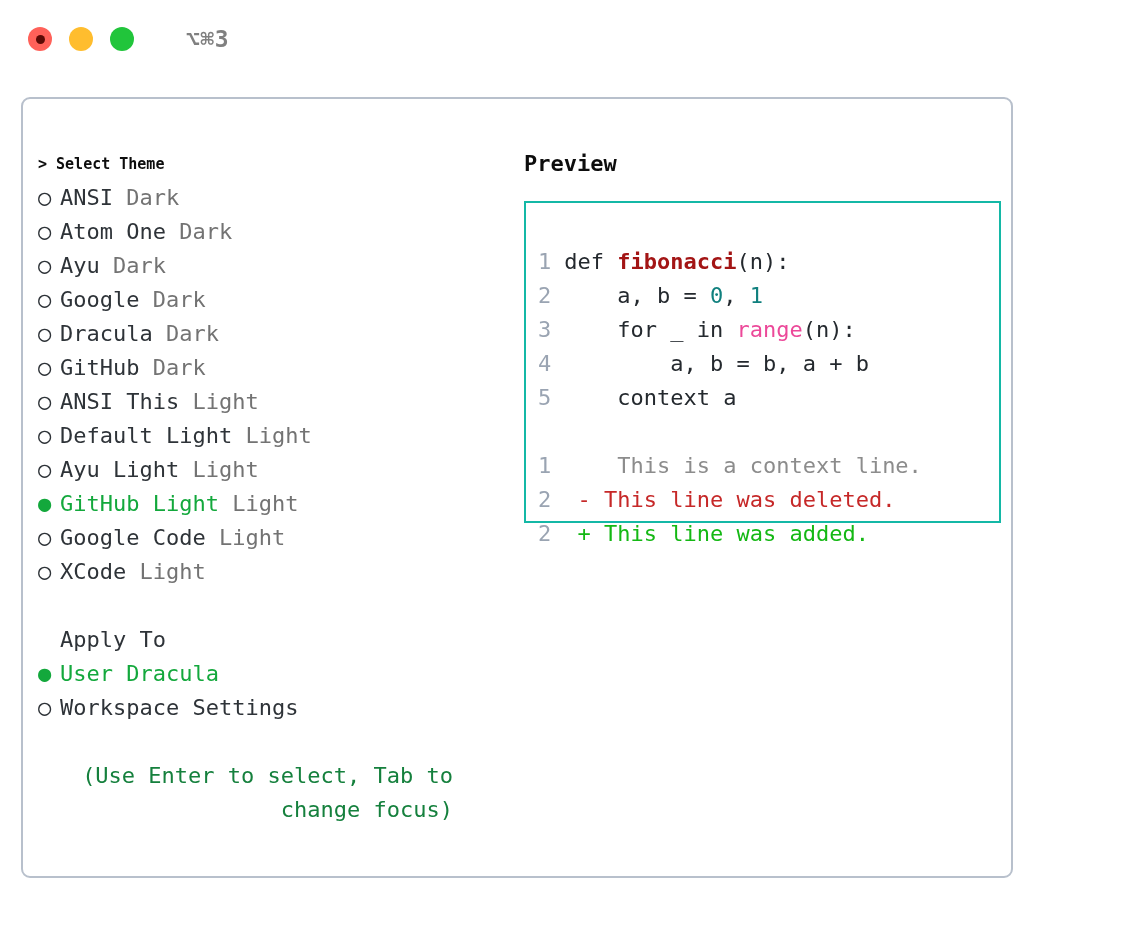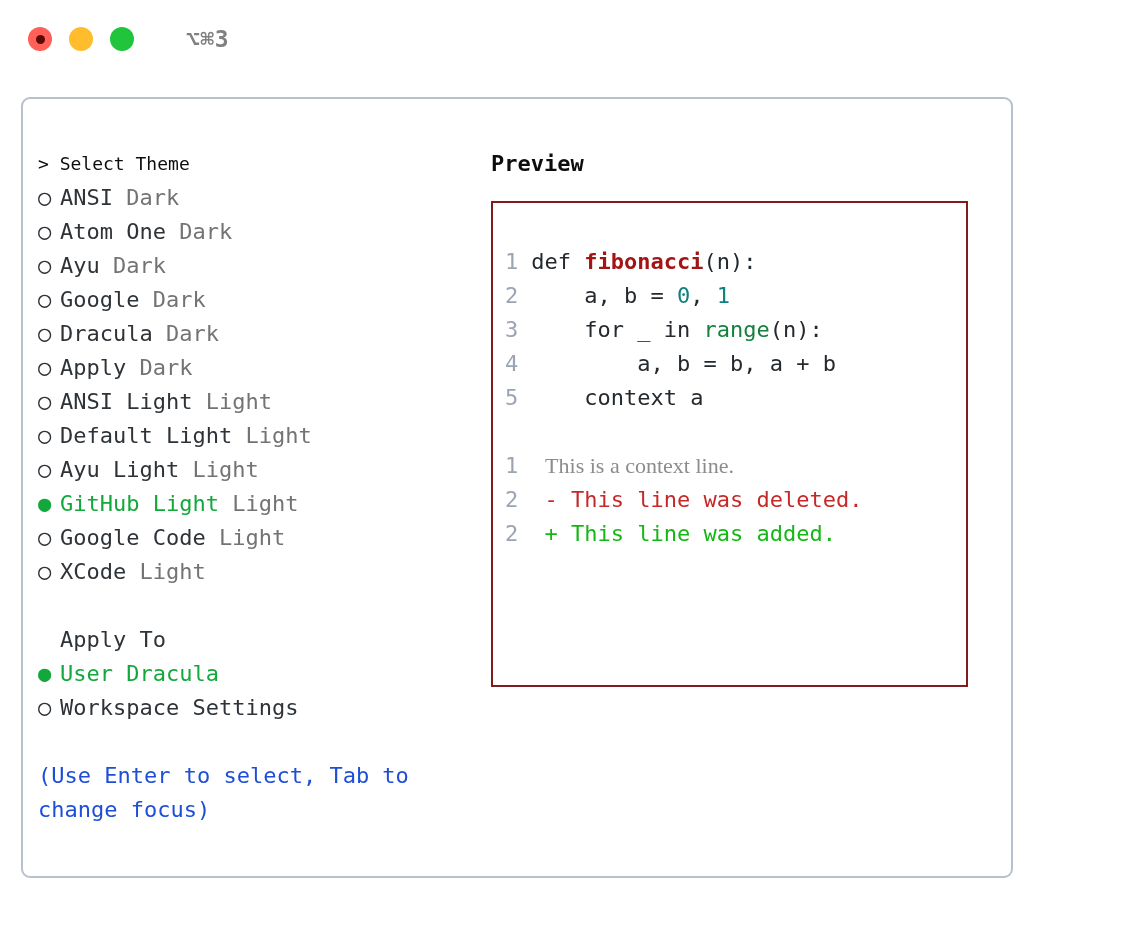--- a/index.html
+++ b/index.html
@@ -89,22 +89,22 @@
 
   
   .left-col {
     position: absolute;
     left: 15px;
     top: 48px;
     width: 450px;
   }
 
   .section-header {
-    font-size: 18px;
-    font-weight: normal;
+    font-size: 15px;
+    font-weight: bold;
     color: #0d0d0d;
     line-height: 34px;
     white-space: pre;
   }
 
   .opt {
     font-size: 22px;
     line-height: 34px;
     color: #2e3338;
     white-space: pre;
@@ -121,43 +121,44 @@
   .opt-label { color: #2e3338; }
   .opt-tag {
     color: #737373;
   }
 
   .spacer-line { height: 34px; }
 
   .hint {
     font-size: 22px;
     line-height: 34px;
-    color: #1d4ed8;
+    color: #15803d;
     width: 415px;
     word-spacing: 0px;
+    text-align: right;
   }
 
   
   .right-col {
     position: absolute;
-    left: 468px;
+    left: 501px;
     top: 48px;
     width: 500px;
   }
   .preview-title {
     font-size: 22px;
     font-weight: bold;
     color: #0d0d0d;
     line-height: 34px;
   }
   .preview-box {
     margin-top: 20px;
     width: 477px;
-    height: 486px;
-    border: 2px solid #7f1d1d;
+    height: 322px;
+    border: 2px solid #14b8a6;
     box-sizing: border-box;
     background: #ffffff;
     position: relative;
   }
   .code-area {
     position: absolute;
     left: 12px;
     top: 42px;
     right: 8px;
   }
@@ -168,25 +169,25 @@
     color: #24292e;
   }
   .ln {
     color: #9aa4b2;
     display: inline-block;
     width: 13px;
     text-align: right;
   }
   .tok-fn    { color: #a31515; font-weight: bold; }
   .tok-num   { color: #10807e; }
-  .tok-call  { color: #15803d; margin-top: 24px; }
+  .tok-call  { color: #ec4899; margin-top: 24px; }
   .tok-plain { color: #24292e; }
 
   .diff-block { margin-top: 34px; }
-  .diff-ctx { color: #8c8c8c; font-family: Liberation Serif, serif; }
+  .diff-ctx { color: #8c8c8c; }
   .diff-del { color: #c62828; }
   .diff-add { color: #14b814; }
 </style>
 </head>
 <body>
 
 <div class="window">
 
   <div class="titlebar">
     <div class="lights">
@@ -201,22 +202,22 @@
     <div class="columns">
 
       <div class="left-col">
         <div class="section-header">&gt; Select Theme</div>
         <div id="theme-options">
             <div class="opt"><span class="bullet">○</span><span class="opt-label">ANSI </span><span class="opt-tag">Dark</span></div>
             <div class="opt"><span class="bullet">○</span><span class="opt-label">Atom One </span><span class="opt-tag">Dark</span></div>
             <div class="opt"><span class="bullet">○</span><span class="opt-label">Ayu </span><span class="opt-tag">Dark</span></div>
             <div class="opt"><span class="bullet">○</span><span class="opt-label">Google </span><span class="opt-tag">Dark</span></div>
             <div class="opt"><span class="bullet">○</span><span class="opt-label">Dracula </span><span class="opt-tag">Dark</span></div>
-            <div class="opt"><span class="bullet">○</span><span class="opt-label">Apply </span><span class="opt-tag">Dark</span></div>
-            <div class="opt"><span class="bullet">○</span><span class="opt-label">ANSI Light </span><span class="opt-tag">Light</span></div>
+            <div class="opt"><span class="bullet">○</span><span class="opt-label">GitHub </span><span class="opt-tag">Dark</span></div>
+            <div class="opt"><span class="bullet">○</span><span class="opt-label">ANSI This </span><span class="opt-tag">Light</span></div>
             <div class="opt"><span class="bullet">○</span><span class="opt-label">Default Light </span><span class="opt-tag">Light</span></div>
             <div class="opt"><span class="bullet">○</span><span class="opt-label">Ayu Light </span><span class="opt-tag">Light</span></div>
             <div class="opt selected"><span class="bullet">●</span><span class="opt-label">GitHub Light </span><span class="opt-tag">Light</span></div>
             <div class="opt"><span class="bullet">○</span><span class="opt-label">Google Code </span><span class="opt-tag">Light</span></div>
             <div class="opt"><span class="bullet">○</span><span class="opt-label">XCode </span><span class="opt-tag">Light</span></div>
           </div>
 
         <div class="spacer-line"></div>
 
         <div class="opt"><span class="bullet"> </span><span class="opt-label">Apply To</span></div>

